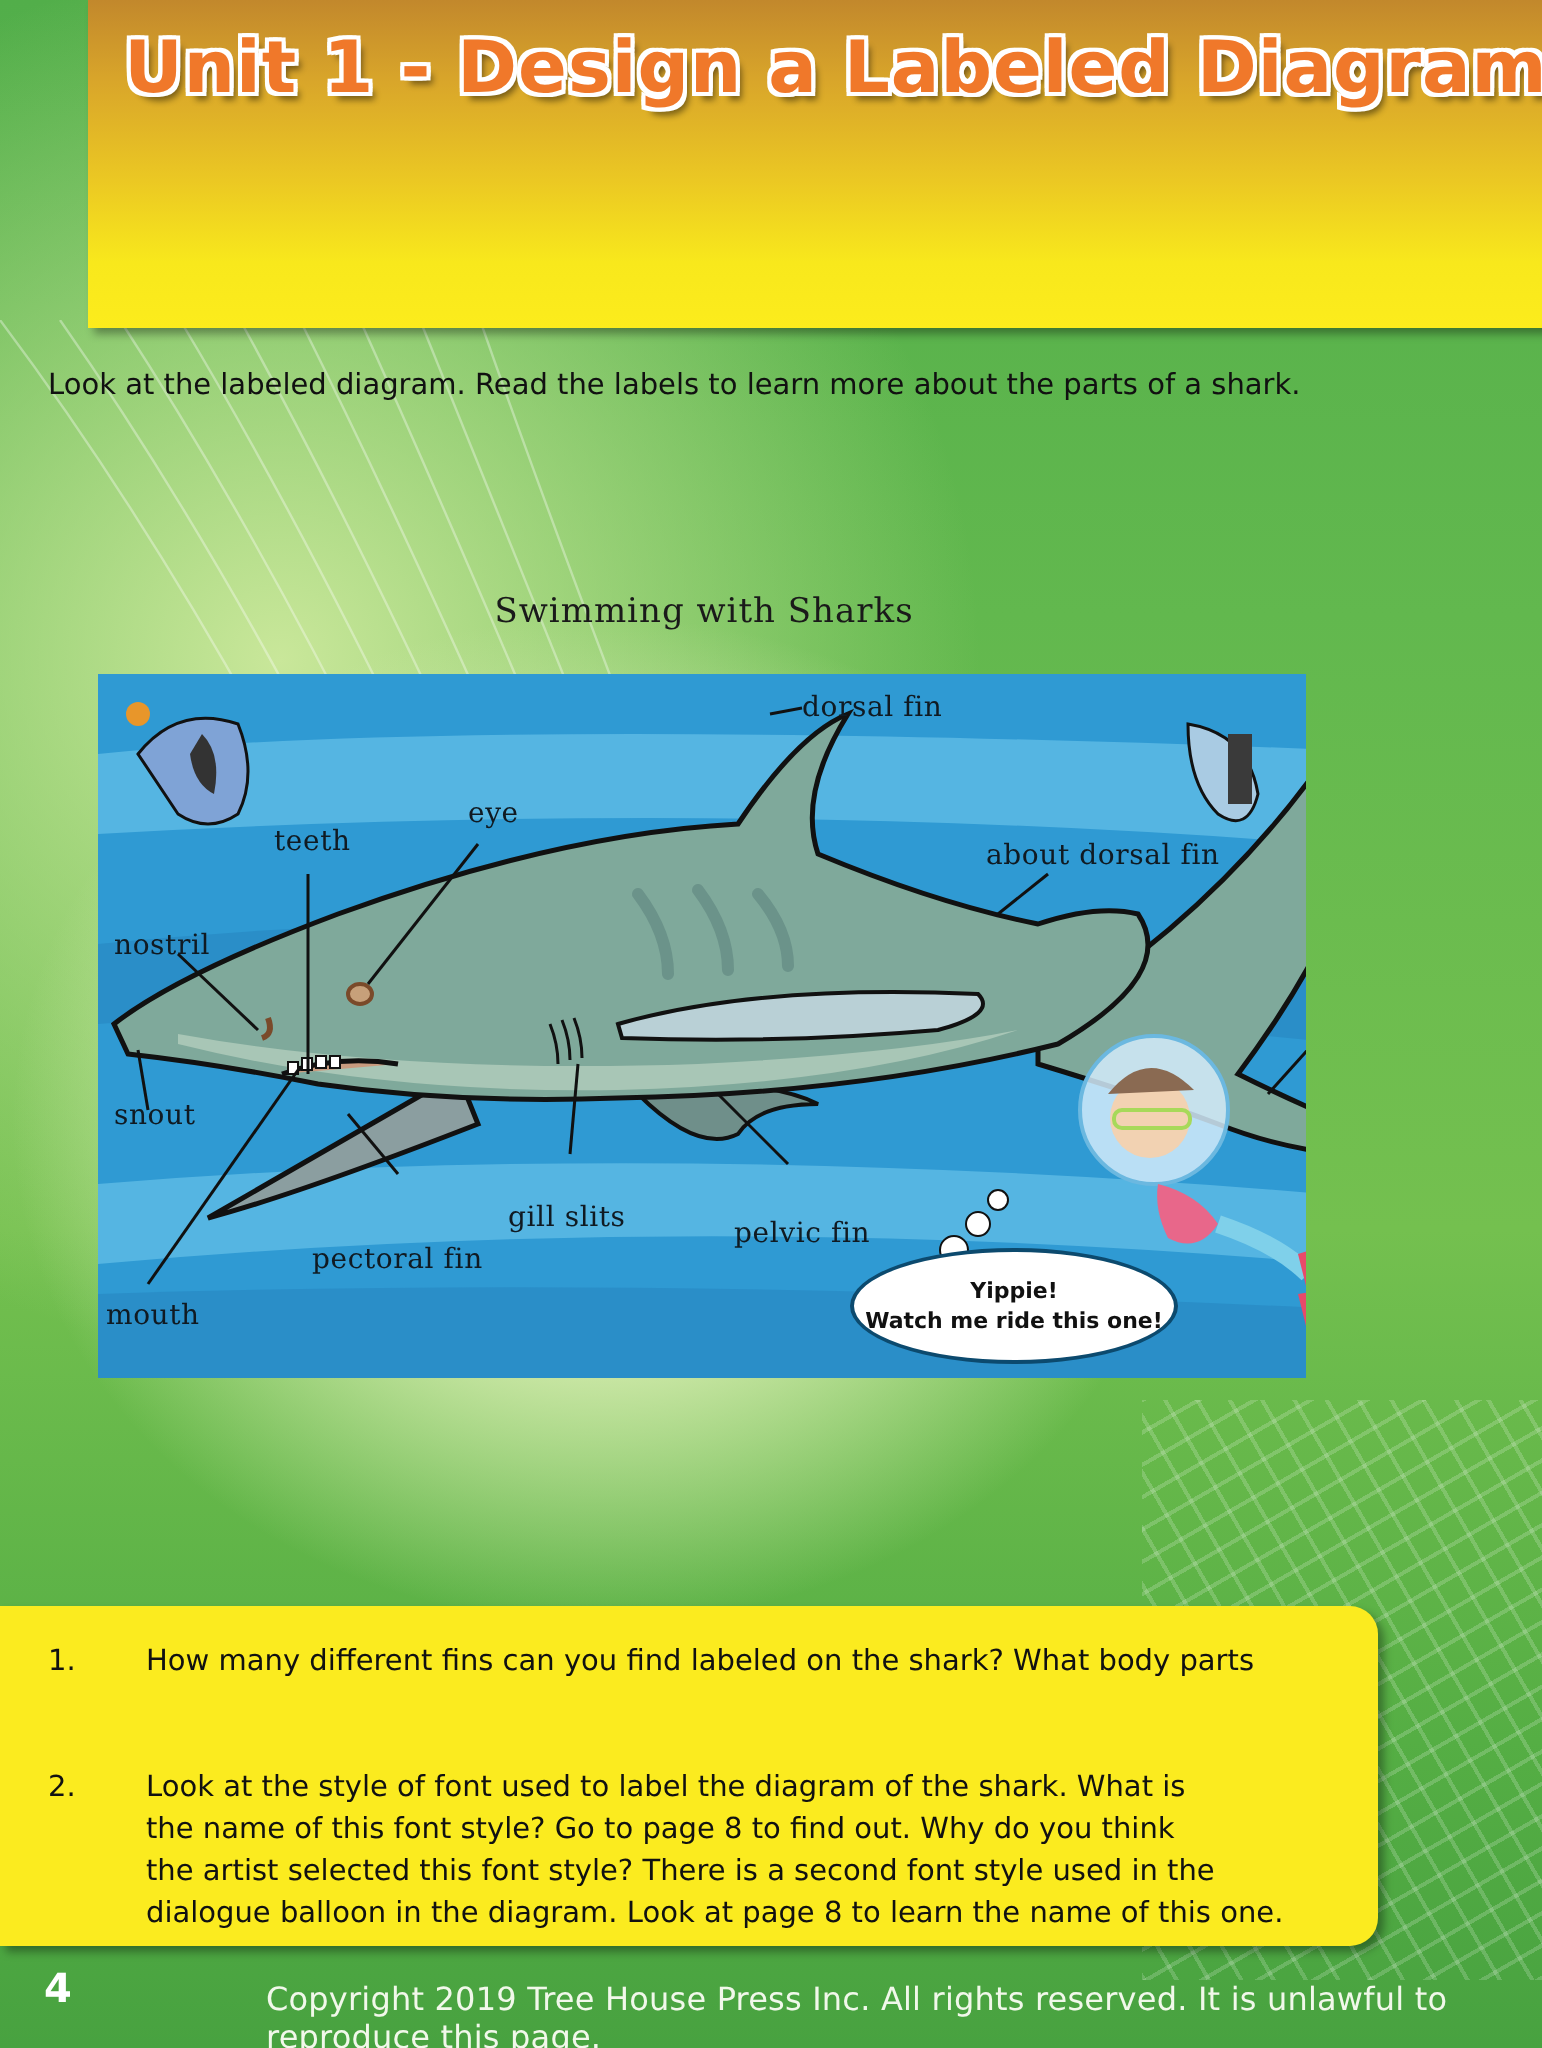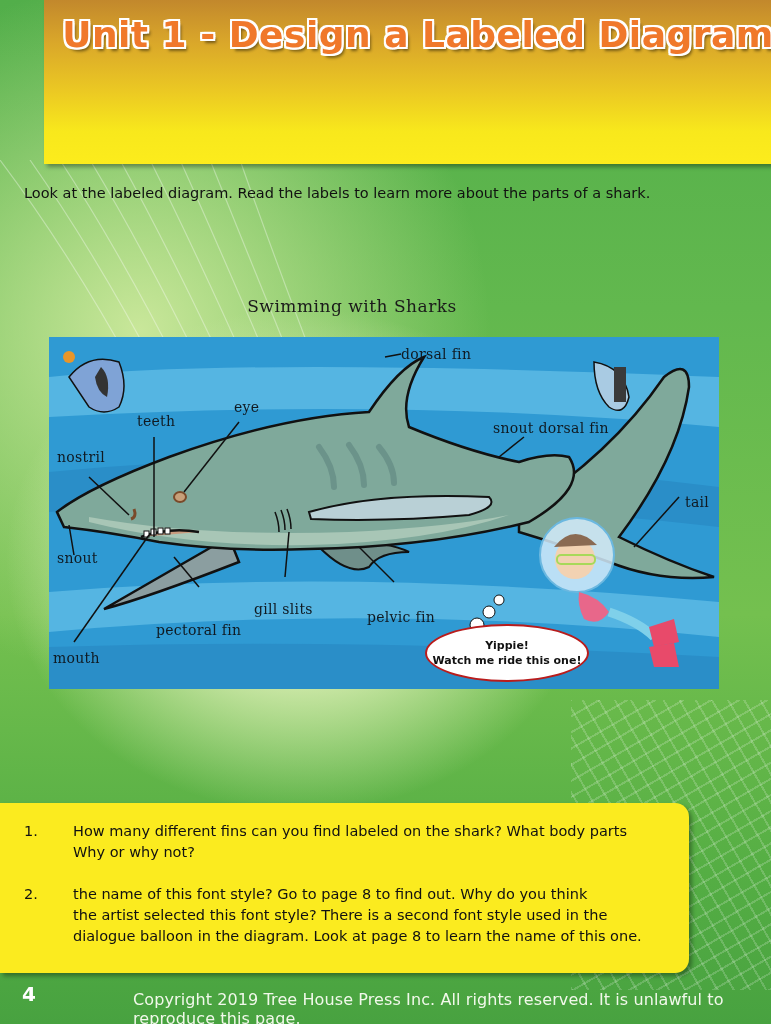--- a/index.html
+++ b/index.html
@@ -44,32 +44,32 @@
   }
   .instruction {
     position: absolute; left: 24px; top: 185px; width: 720px;
     font-size: 14.5px; color: #111;
   }
   .diagram-title {
     position: absolute; left: 0; top: 296px; width: 704px; text-align: center;
     font-family: "DejaVu Serif", serif; font-size: 17px; color: #1a1a1a; letter-spacing: 0.5px;
   }
   .diagram {
-    position: absolute; left: 49px; top: 337px; width: 670px; height: 352px;
+    position: absolute; left: 49px; top: 337px; width: 604px; height: 352px;
     overflow: hidden;
     background: #2f9ad3;
   }
   .diagram svg { position: absolute; left: 0; top: 0; }
   .lbl {
     position: absolute; font-family: "DejaVu Serif", serif; font-size: 14px;
     color: #101a22; white-space: nowrap; letter-spacing: 0.3px;
   }
   .balloon {
     position: absolute; left: 376px; top: 287px; width: 164px; height: 58px;
-    border-radius: 50%; background: #fff; border: 2px solid #b91c1c;
+    border-radius: 50%; background: #fff; border: 2px solid #0c4a6e;
     display: flex; flex-direction: column; align-items: center; justify-content: center;
     font-size: 11px; font-weight: bold; color: #111; line-height: 15px;
   }
   .bottom-box {
     position: absolute; left: 0; top: 803px; width: 689px; height: 170px;
     border-radius: 0 14px 14px 0;
     background: #fbeb1f;
     box-shadow: 3px 3px 4px rgba(0,0,0,0.35);
   }
   .q { position: absolute; left: 24px; width: 650px; font-size: 14.5px; line-height: 21px; color: #111; }
@@ -185,46 +185,46 @@
       <path d="M240 195 L236 240"></path>
       <path d="M310 210 L345 245"></path>
       <path d="M125 220 L150 250"></path>
       <path d="M100 198 L25 305"></path>
     </g>
   </svg>
 
   <span class="lbl" style="left:352px;top:9px;">dorsal fin</span>
   <span class="lbl" style="left:185px;top:62px;">eye</span>
   <span class="lbl" style="left:88px;top:76px;">teeth</span>
-  <span class="lbl" style="left:8px;top:112px;">nostril</span>
-  <span class="lbl" style="left:444px;top:83px;">snout dorsal fin</span>
+  <span class="lbl" style="left:8px;top:128px;">nostril</span>
+  <span class="lbl" style="left:444px;top:83px;">about dorsal fin</span>
   <span class="lbl" style="left:636px;top:157px;">tail</span>
   <span class="lbl" style="left:8px;top:213px;">snout</span>
   <span class="lbl" style="left:205px;top:250px;margin-top:14px;">gill slits</span>
   <span class="lbl" style="left:318px;top:272px;">pelvic fin</span>
   <span class="lbl" style="left:107px;top:285px;">pectoral fin</span>
   <span class="lbl" style="left:4px;top:313px;">mouth</span>
 
   <div class="balloon">
     <span>Yippie!</span>
     <span>Watch me ride this one!</span>
   </div>
 </div>
 
 <div class="bottom-box">
   <div class="q" style="top:18px;height:63px;">
     <span class="num">1.</span>
     <div class="txt">
       <div>How many different fins can you find labeled on the shark? What body parts</div>
-      <div>Why or why not?</div>
     </div>
   </div>
   <div class="q" style="top:81px;height:84px;">
     <span class="num">2.</span>
     <div class="txt">
+      <div>Look at the style of font used to label the diagram of the shark. What is</div>
       <div>the name of this font style? Go to page 8 to find out. Why do you think</div>
       <div>the artist selected this font style? There is a second font style used in the</div>
       <div>dialogue balloon in the diagram. Look at page 8 to learn the name of this one.</div>
     </div>
   </div>
 </div>
 
 <div class="footer-num">4</div>
 <div class="copyright">Copyright 2019 Tree House Press Inc. All rights reserved. It is unlawful to reproduce this page.</div>
 

